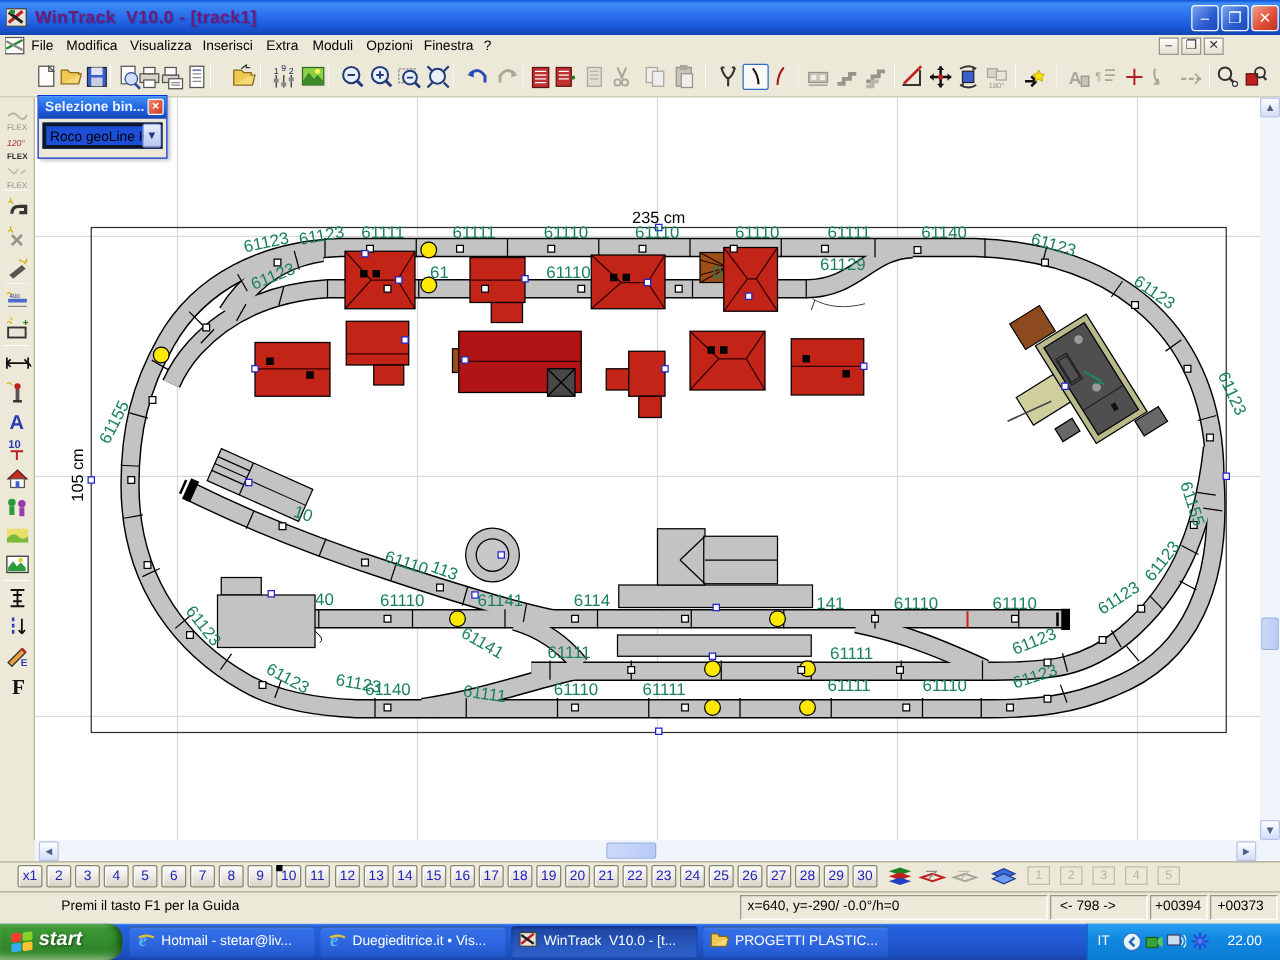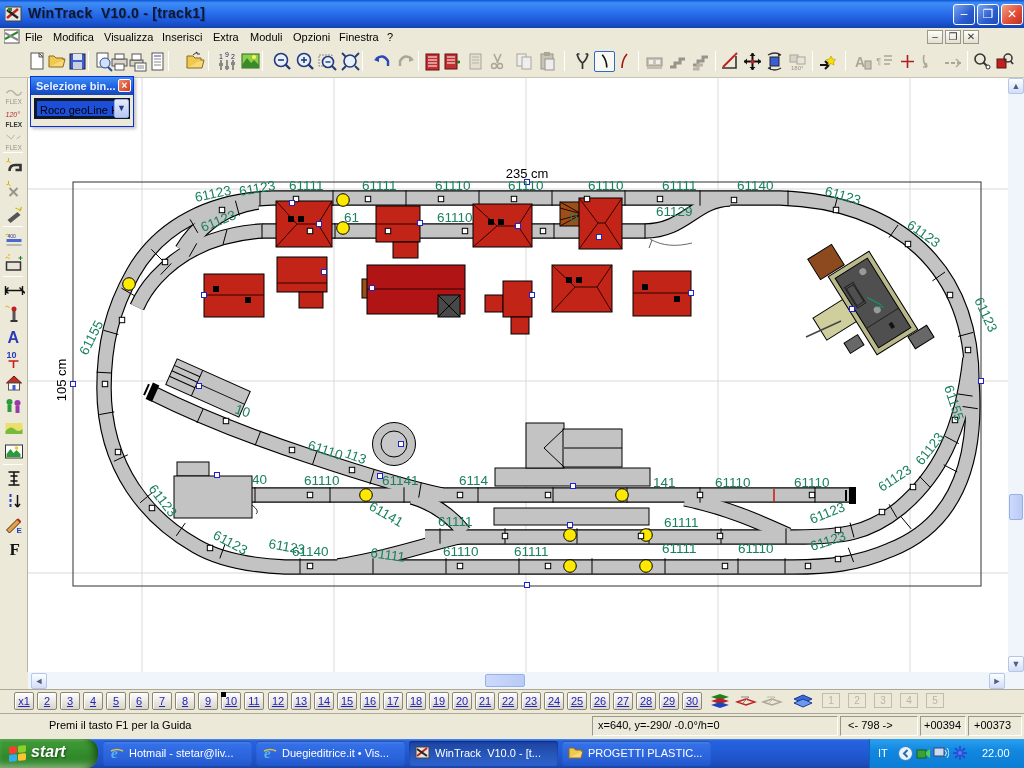--- a/index.html
+++ b/index.html
@@ -1,41 +1,41 @@
 <!DOCTYPE html>
 <html><head><meta charset="utf-8">
 <style>
 *{margin:0;padding:0;box-sizing:border-box;}
 html,body{width:1024px;height:768px;overflow:hidden;font-family:"Liberation Sans",sans-serif;}
 #scr{position:relative;width:1024px;height:768px;background:#ECE9D8;}
 .abs{position:absolute;}
 
 #titlebar{left:0;top:0;width:1024px;height:28px;background:linear-gradient(180deg,#0f52d8 0%,#3d8df5 10%,#2a70ec 45%,#1a55d4 80%,#1443b0 100%);}
 #title-ic{left:5px;top:5px;width:18px;height:18px;}
-#title-tx{left:28px;top:5px;color:#0f172a;font-size:14px;font-weight:bold;letter-spacing:0.3px;text-shadow:1px 1px 1px #00228855;}
+#title-tx{left:28px;top:5px;color:#701a75;font-size:14px;font-weight:bold;letter-spacing:0.3px;text-shadow:1px 1px 1px #00228855;}
 .wbtn{top:4px;width:22px;height:21px;border-radius:3px;border:1px solid #fff;font-size:12px;color:#fff;text-align:center;line-height:19px;}
 .wbtn.b{background:linear-gradient(135deg,#7ba6f0,#2a5cd0 60%,#1e4ab8);}
 .wbtn.r{background:linear-gradient(135deg,#f0a088,#e25038 55%,#c03020);}
 
 #menubar{left:0;top:28px;width:1024px;height:18px;background:#ECE9D8;}
 #menubar span{position:absolute;top:3px;font-size:11px;color:#000;}
 .mdibtn{top:2px;width:16px;height:14px;border:1px solid #9a968a;background:linear-gradient(180deg,#fdfdfb,#e4e0cf);font-size:10px;line-height:12px;text-align:center;color:#333;}
 
 #toolbar{left:0;top:46px;width:1024px;height:32px;background:#ECE9D8;border-bottom:1px solid #c8c4b4;}
 .tbtn{top:5px;width:21px;height:21px;}
 .tsep{top:5px;width:1px;height:20px;background:#c6c2b2;border-right:1px solid #fff;}
 
 #lcol{left:0;top:78px;width:28px;height:594px;background:#ECE9D8;border-right:1px solid #b8b4a4;}
 .lbtn{left:3px;width:22px;height:21px;}
 .lsep{left:3px;width:20px;height:1px;background:#c6c2b2;border-bottom:1px solid #fff;}
 
 .sb{background:#f0f4fb;}
 .sbtn{width:16px;height:16px;background:linear-gradient(180deg,#fdfefe,#d2ddf8);border:1px solid #b5c6e8;border-radius:2px;color:#4d6185;font-size:9px;text-align:center;line-height:14px;}
 .sthumb{background:linear-gradient(90deg,#cdd9fa,#b8cbf5);border:1px solid #98b0e8;border-radius:2px;}
-.nbtn{top:692px;width:20px;height:18px;background:linear-gradient(180deg,#fefefe,#d8d4c8);border:1px solid #8a8675;border-radius:2px;box-shadow:1px 1px 0 #fff inset;color:#2222bb;font-size:11px;text-align:center;line-height:16px;text-decoration:underline;}
+.nbtn{top:692px;width:20px;height:18px;background:linear-gradient(180deg,#fefefe,#d8d4c8);border:1px solid #8a8675;border-radius:2px;box-shadow:1px 1px 0 #fff inset;color:#2222bb;font-size:11px;text-align:center;line-height:16px;}
 .sfield{top:3px;height:19px;border:1px solid;border-color:#9a968a #fff #fff #9a968a;}
 
 #taskbar{left:0;top:739px;width:1024px;height:29px;background:linear-gradient(180deg,#4b8df8 0%,#2663e0 6%,#2159d2 50%,#1d4fc0 85%,#1845a8 100%);}
 .task{top:741px;height:25px;border-radius:3px;background:linear-gradient(180deg,#5a97f5 0%,#3470e8 12%,#2a62da 70%,#2156c8 100%);box-shadow:0 1px 1px #00114488 inset;color:#fff;font-size:11px;line-height:25px;white-space:nowrap;overflow:hidden;}
 .task .ti{display:inline-block;width:16px;height:16px;vertical-align:-4px;margin:0 4px 0 6px;}
 .task.pressed{background:linear-gradient(180deg,#1d43a0,#2858bc 60%,#2e61cc);box-shadow:0 1px 2px #001a6699 inset;}
 #tray{top:739px;height:29px;background:linear-gradient(180deg,#2aa0f0 0%,#1188e0 40%,#0c7cd4 100%);border-left:1px solid #0a66b8;color:#fff;font-size:11px;}
 </style></head>
 <body>
 <div id="scr">

